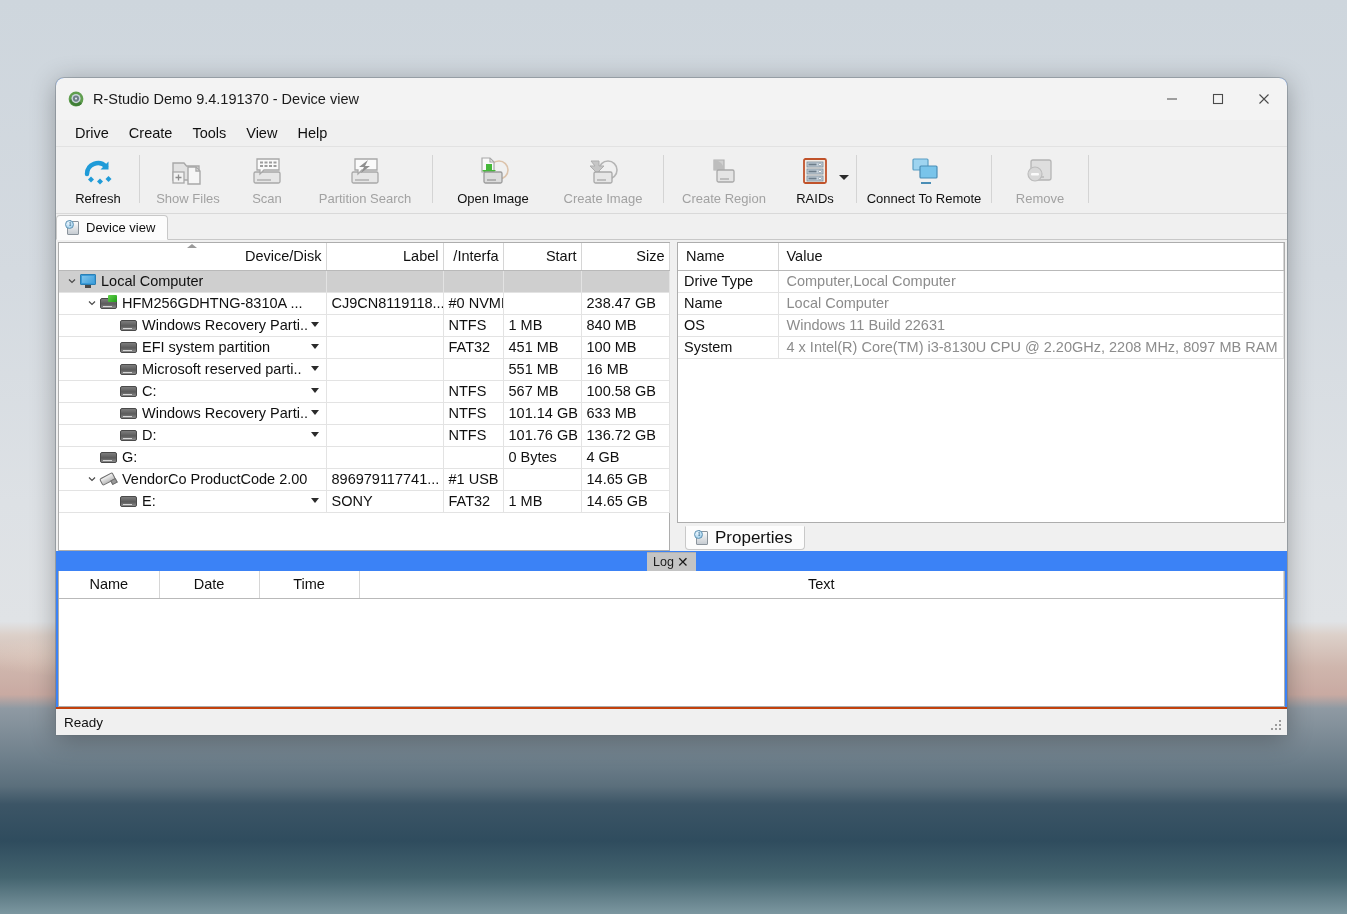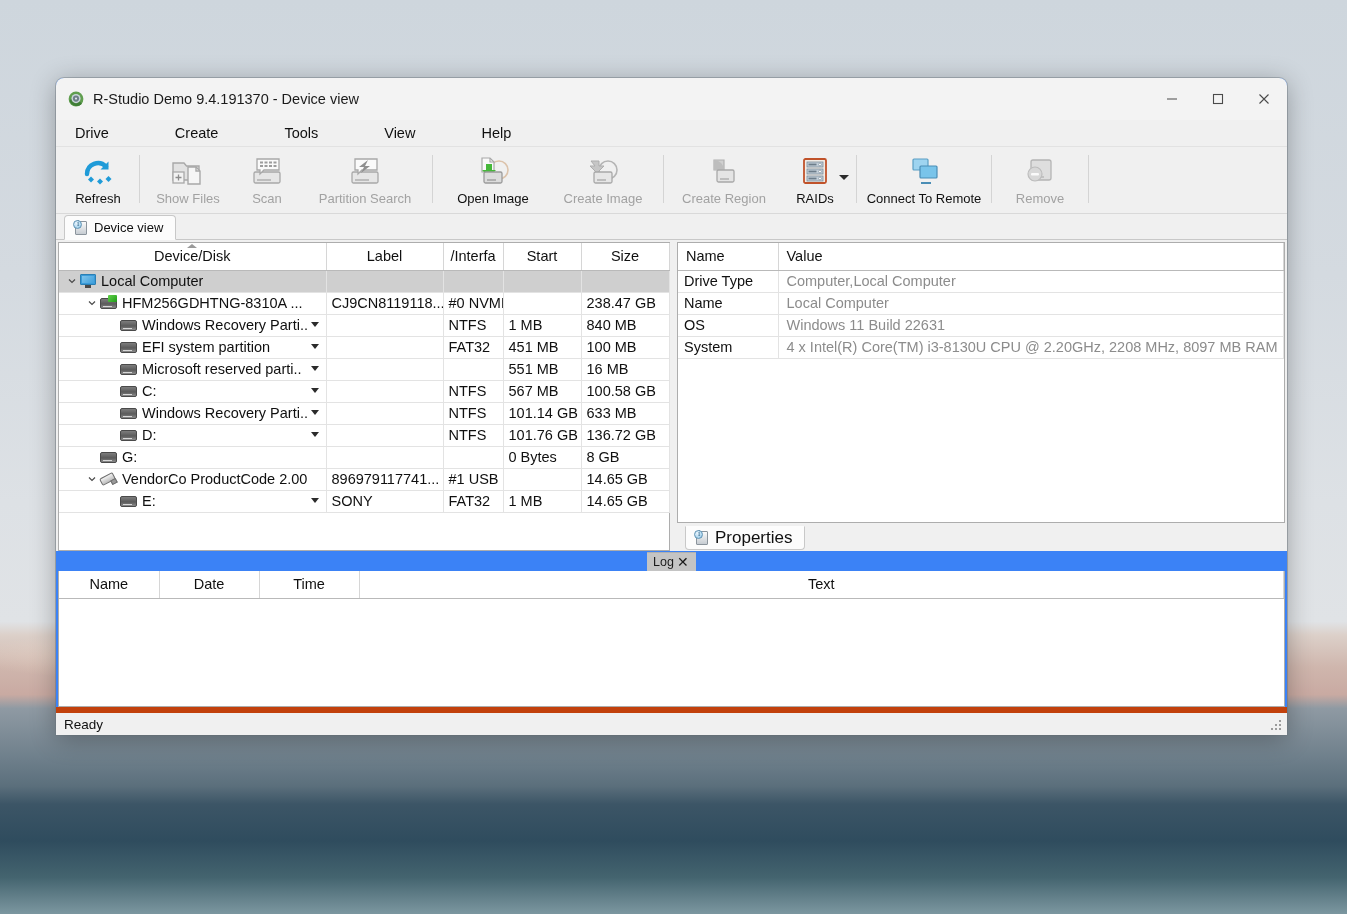--- a/index.html
+++ b/index.html
@@ -69,21 +69,20 @@
     color: #4a4a4a;
   }
 
   
   .menubar {
     height: 27px; flex: 0 0 27px;
     background: #f0f0f0;
     display: flex; align-items: center;
     padding-left: 9px;
     border-bottom: 1px solid #e2e2e2;
-    gap: 46px;
   }
   .menu-item {
     font-size: 14.5px; color: #101010;
     padding: 4px 10px 5px 10px;
     white-space: nowrap;
   }
 
   
   .toolbar {
     height: 67px; flex: 0 0 67px;
@@ -121,21 +120,21 @@
     border-left: 5px solid transparent;
     border-right: 5px solid transparent;
     border-top: 5px solid #2b2b2b;
   }
 
   
   .tabstrip {
     height: 26px; flex: 0 0 26px;
     background: #f0f0f0;
     display: flex; align-items: flex-start;
-    padding-left: 8px;
+    padding-left: 0;
     border-bottom: 1px solid #c8c8c8;
   }
   .tab {
     height: 25px;
     display: flex; align-items: center; gap: 6px;
     padding: 0 12px 0 8px;
     background: #fcfcfc;
     border: 1px solid #c8c8c8;
     border-bottom: 1px solid #fcfcfc;
     border-radius: 4px 4px 0 0;
@@ -174,21 +173,21 @@
   
   .grid { width: 100%; border-collapse: collapse; table-layout: fixed; }
   .grid thead th {
     height: 27px;
     background: #fff;
     border-right: 1px solid #d6d6d6;
     border-bottom: 1px solid #b9b9b9;
     font-weight: normal;
     font-size: 14.5px;
     color: #101010;
-    text-align: center;
+    text-align: right;
     padding: 0 4px;
     position: relative;
   }
   .sort-caret {
     position: absolute; left: 50%; top: 1px; margin-left: -5px;
     width: 0; height: 0;
     border-left: 5px solid transparent;
     border-right: 5px solid transparent;
     border-bottom: 4px solid #9a9a9a;
   }
@@ -341,21 +340,21 @@
   .log-table th {
     height:27px; font-weight:normal; font-size:14.5px; color:#101010;
     background:#fff; border-right:1px solid #d6d6d6; border-bottom:1px solid #b9b9b9;
     text-align:center;
   }
 
   
   .statusbar {
     height: 28px; flex: 0 0 28px;
     background: #f0f0f0;
-    border-top: 6px solid #c2410c;
+    border-top: 2px solid #c2410c;
     display:flex; align-items:center;
     padding-left: 8px;
     font-size: 13.5px; color:#101010;
     position: relative;
   }
   .grip {
     position:absolute; right:4px; bottom:3px; width:12px; height:12px;
   }
   .grip i {
     position:absolute; width:2px; height:2px; background:#9b9b9b;
@@ -725,21 +724,21 @@
               <td>
                 <div class="cell-dev" style="padding-left: 20px;">
                   <span class="twisty"></span>
                   <span class="ico-hdd"></span>
                   <span class="dev-name">G:</span>
                 </div>
               </td>
               <td class="numcol"></td>
               <td class="numcol"></td>
               <td class="numcol">0 Bytes</td>
-              <td class="numcol">8 GB</td>
+              <td class="numcol">4 GB</td>
             </tr>
             <tr>
               <td>
                 <div class="cell-dev" style="padding-left: 20px; text-align: center;">
                   <span class="twisty">
                     <svg width="10" height="10" viewBox="0 0 10 10">
                       <path d="M2 3.5L5 6.5 8 3.5" fill="none" stroke="#4a4a4a" stroke-width="1.2"></path>
                     </svg>
                   </span>
                   <span class="ico-usb">

